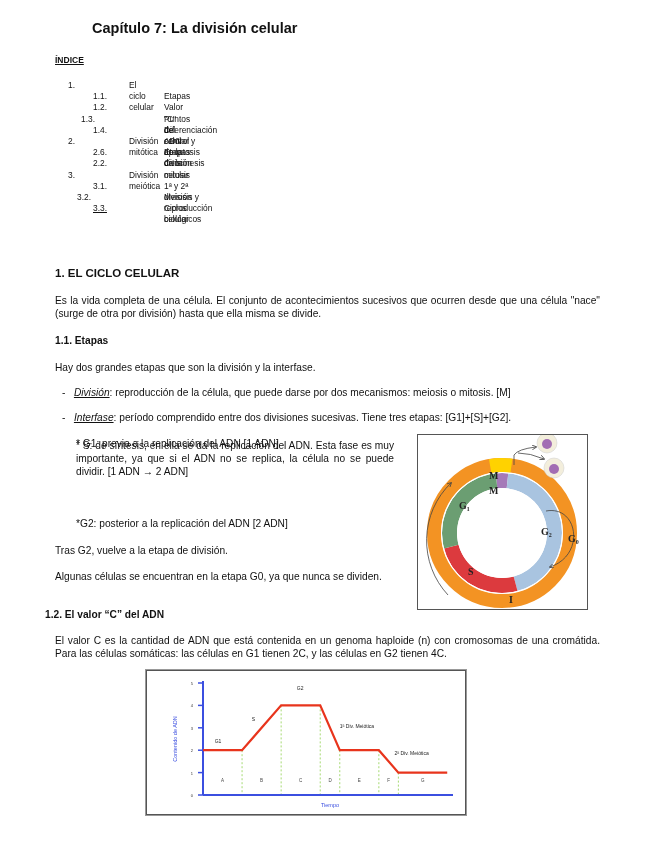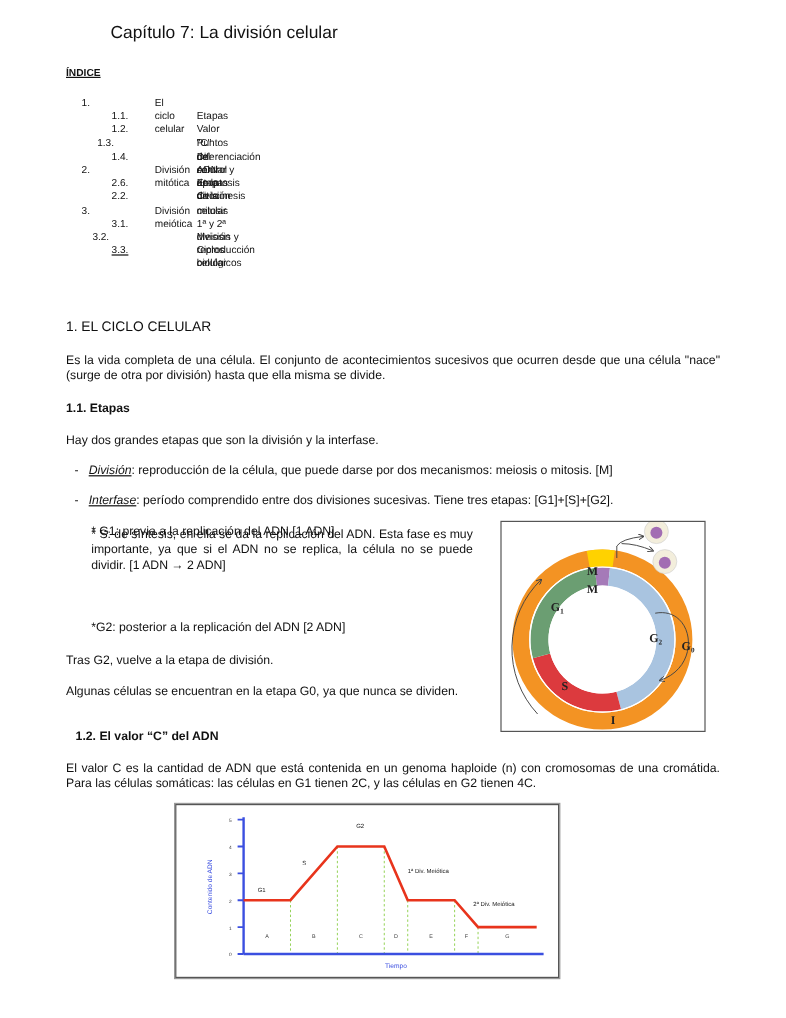--- a/index.html
+++ b/index.html
@@ -1,25 +1,25 @@
 <!DOCTYPE html>
 <html><head>
 <meta charset="utf-8">
 <style>
   html, body { margin: 0; padding: 0; background: #ffffff; }
   body { width: 655px; height: 848px; position: relative; overflow: hidden;
          font-family: "Liberation Sans", sans-serif; color: #111; }
   .abs { position: absolute; }
-  .title { left: 92px; top: 20px; font-size: 14.5px; font-weight: normal; }
+  .title { left: 92px; top: 20px; font-size: 14.5px; font-weight: bold; }
   .indice { left: 55px; top: 55px; font-size: 8.5px; font-weight: bold; text-decoration: underline; }
   .toc { left: 0; top: 80px; font-size: 8.4px; line-height: 11.2px; }
   .toc .row { position: relative; height: 11.2px; }
   .toc .num { position: absolute; }
   .toc .lbl { position: absolute; margin-left: 36px; }
-  .h1 { left: 55px; top: 267px; font-size: 11.5px; font-weight: normal; text-align: center; }
+  .h1 { left: 55px; top: 267px; font-size: 11.5px; font-weight: bold; text-align: center; }
   .p { font-size: 10.2px; line-height: 13px; }
   .h2 { font-size: 10.2px; font-weight: bold; }
   .u { text-decoration: underline; font-style: italic; }
   .justify { text-align: justify; text-align-last: left; }
   .cycle-box { left: 417px; top: 434px; width: 169px; height: 174px; border: 1px solid #555; background: #fff; }
   .chart-box { left: 146px; top: 670px; width: 318px; height: 143px; border: 1px solid #555; background: #fff; box-shadow: 0 0 0 1px #999; }
 </style>
 </head>
 <body>
 
@@ -95,21 +95,21 @@
   <span class="u">Interfase</span><span>: período comprendido entre dos divisiones sucesivas. Tiene tres etapas: [G1]+[S]+[G2].</span>
 </div>
 
 <div class="abs p" style="left:76px; top:437px; width:320px;">* G1: previa a la replicación del ADN   [1 ADN]</div>
 <div class="abs p justify" style="left:76px; top:439px; width:318px;">* S: de síntesis, en ella se da la replicación del ADN. Esta fase es muy importante, ya que si el ADN no se replica, la célula no se puede dividir.   [1 ADN → 2 ADN]</div>
 <div class="abs p" style="left:76px; top:517px; width:320px;">*G2: posterior a la replicación del ADN   [2 ADN]</div>
 
 <div class="abs p" style="left:55px; top:544px; width:340px;">Tras G2, vuelve a la etapa de división.</div>
 <div class="abs p justify" style="left:55px; top:570px; width:337px;">Algunas células se encuentran en la etapa G0, ya que nunca se dividen.</div>
 
-<div class="abs h2" style="left:63px; top:609px;">1.2. El valor “C” del ADN</div>
+<div class="abs h2" style="left:45px; top:609px;">1.2. El valor “C” del ADN</div>
 
 <div class="abs p justify" style="left:55px; top:634px; width:545px;">El valor C es la cantidad de ADN que está contenida en un genoma haploide (n) con cromosomas de una cromátida. Para las células somáticas: las células en G1 tienen 2C, y las células en G2 tienen 4C.</div>
 
 <div class="abs cycle-box">
   <svg width="169" height="174" viewBox="0 0 169 174">
     <defs>
       <marker id="ah" markerWidth="6" markerHeight="6" refX="5" refY="3" orient="auto">
         <path d="M0,0 L6,3 L0,6" fill="none" stroke="#444" stroke-width="1"></path>
       </marker>
     </defs>

